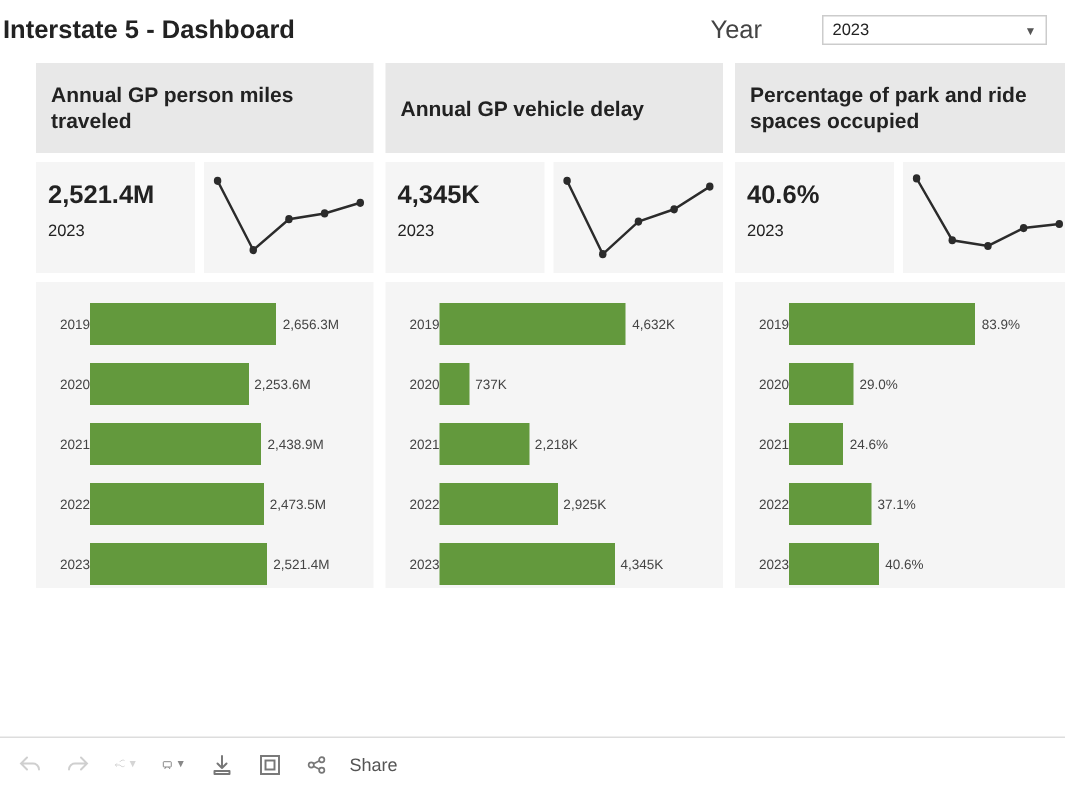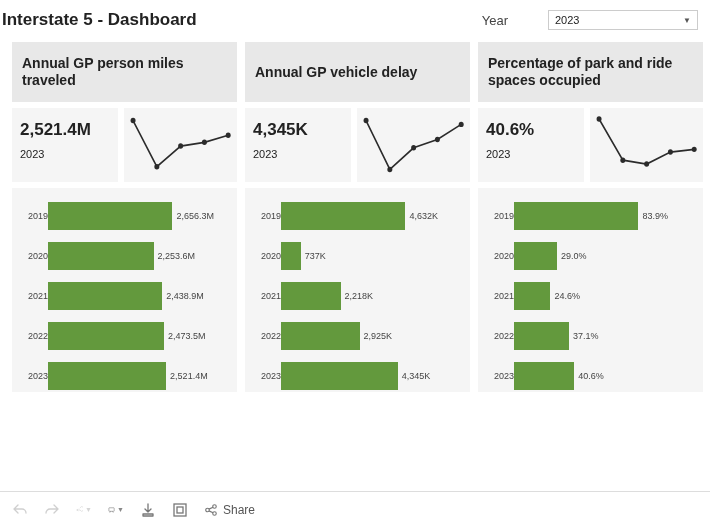--- a/index.html
+++ b/index.html
@@ -22,21 +22,21 @@
   .title {
     font-size: 17px;
     font-weight: bold;
   }
   .year-picker {
     display: flex;
     align-items: center;
     gap: 40px;
   }
   .year-picker-label {
-    font-size: 13px;
+    font-size: 17px;
     color: #444;
   }
   .year-select {
     border: 1px solid #ccc;
     height: 20px;
     width: 150px;
     display: flex;
     align-items: center;
     justify-content: space-between;
     padding: 0 6px;
@@ -44,20 +44,21 @@
     cursor: pointer;
     background: #fff;
   }
   .year-select .tri { font-size: 8px; color: #555; }
 
   .grid {
     display: grid;
     grid-template-columns: repeat(3, 225px);
     gap: 8px;
     padding: 12px;
+    margin-left: 12px;
   }
 
   .card-header {
     background: #e8e8e8;
     height: 60px;
     display: flex;
     align-items: center;
     padding: 0 10px;
     font-size: 14px;
     font-weight: bold;
@@ -151,21 +152,21 @@
   .footer-right {
     display: flex;
     align-items: center;
     gap: 16px;
   }
   .footer-right .icon-btn { width: 16px; height: 16px; display: flex; align-items: center; justify-content: center; cursor: pointer; color: #777; }
   .footer-right .icon-btn.disabled { opacity: .35; cursor: default; }
   .share-btn {
     display: flex;
     align-items: flex-start;
-    gap: 5px;
+    gap: 15px;
     cursor: pointer;
   }
   .dd-tri { font-size: 7px; margin-left: 2px; color: #888; }
 </style>
 </head>
 <body>
 
 <div class="topbar">
   <div class="title">Interstate 5 - Dashboard</div>
   <div class="year-picker">

